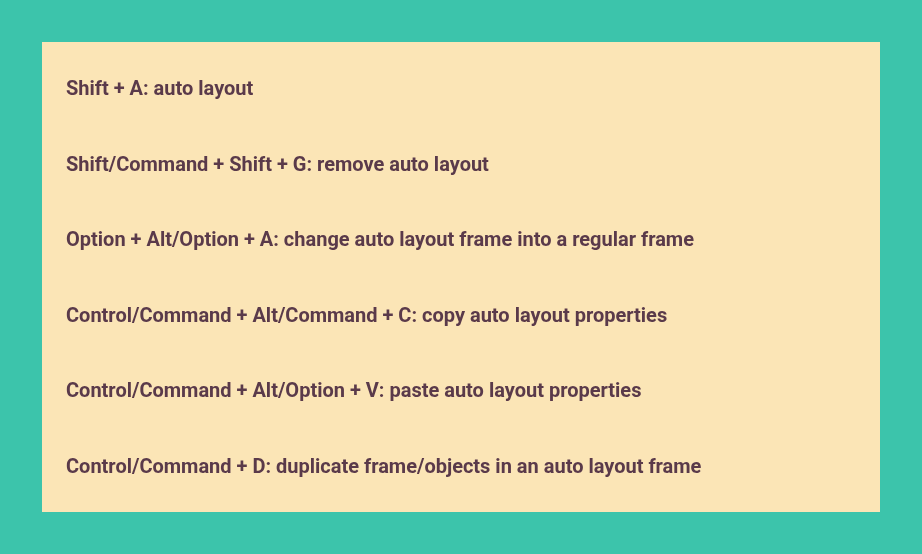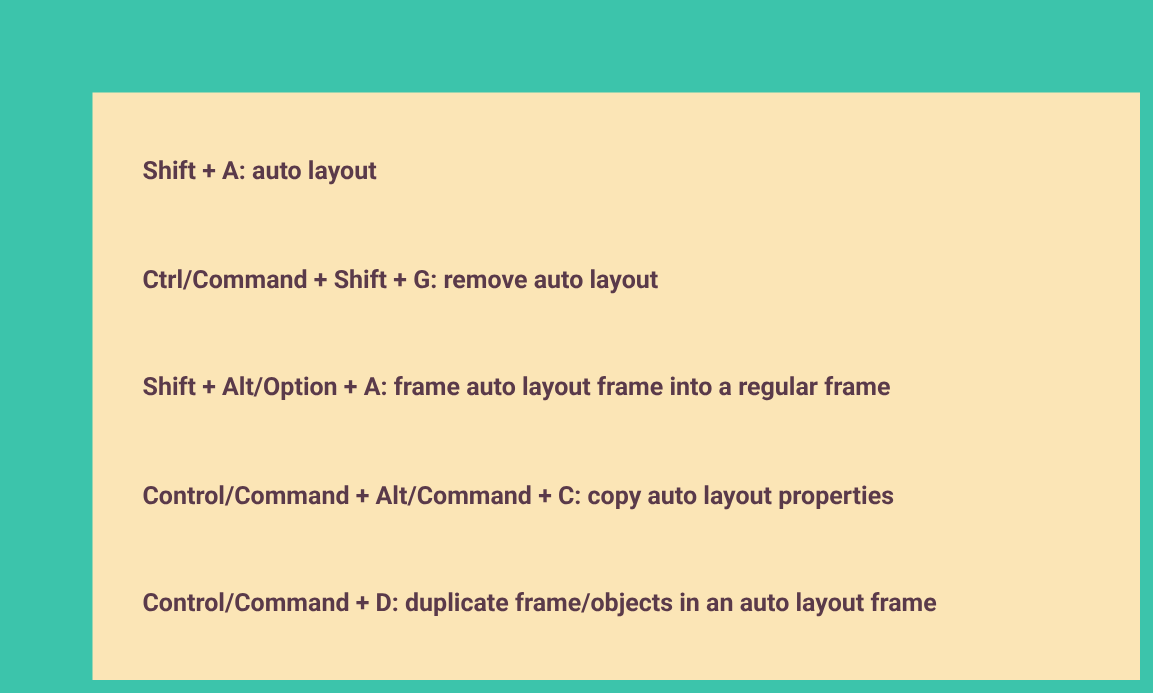--- a/index.html
+++ b/index.html
@@ -1,16 +1,16 @@
 <!DOCTYPE html>
 <html><head>
   <meta charset="utf-8">
   <style>
     * {
-      margin: 16px;
+      margin: 0;
       padding: 0;
       box-sizing: border-box;
     }
     body {
       width: 922px;
       height: 554px;
       background-color: #3cc4ab;
       display: flex;
       align-items: center;
       justify-content: center;
@@ -30,17 +30,18 @@
       font-size: 20px;
       font-weight: 700;
       line-height: 1.4;
     }
   </style>
 </head>
 <body>
 
 <div class="card">
   <div class="shortcut-line">Shift + A: auto layout</div>
-  <div class="shortcut-line">Ctrl/Command + Shift + G: remove auto layout</div>
-  <div class="shortcut-line">Shift + Alt/Option + A: frame auto layout frame into a regular frame</div>
+  <div class="shortcut-line">Shift/Command + Shift + G: remove auto layout</div>
+  <div class="shortcut-line">Option + Alt/Option + A: change auto layout frame into a regular frame</div>
   <div class="shortcut-line">Control/Command + Alt/Command + C: copy auto layout properties</div>
+  <div class="shortcut-line">Control/Command + Alt/Option + V: paste auto layout properties</div>
   <div class="shortcut-line">Control/Command + D: duplicate frame/objects in an auto layout frame</div>
 </div>
 
 </body></html>

